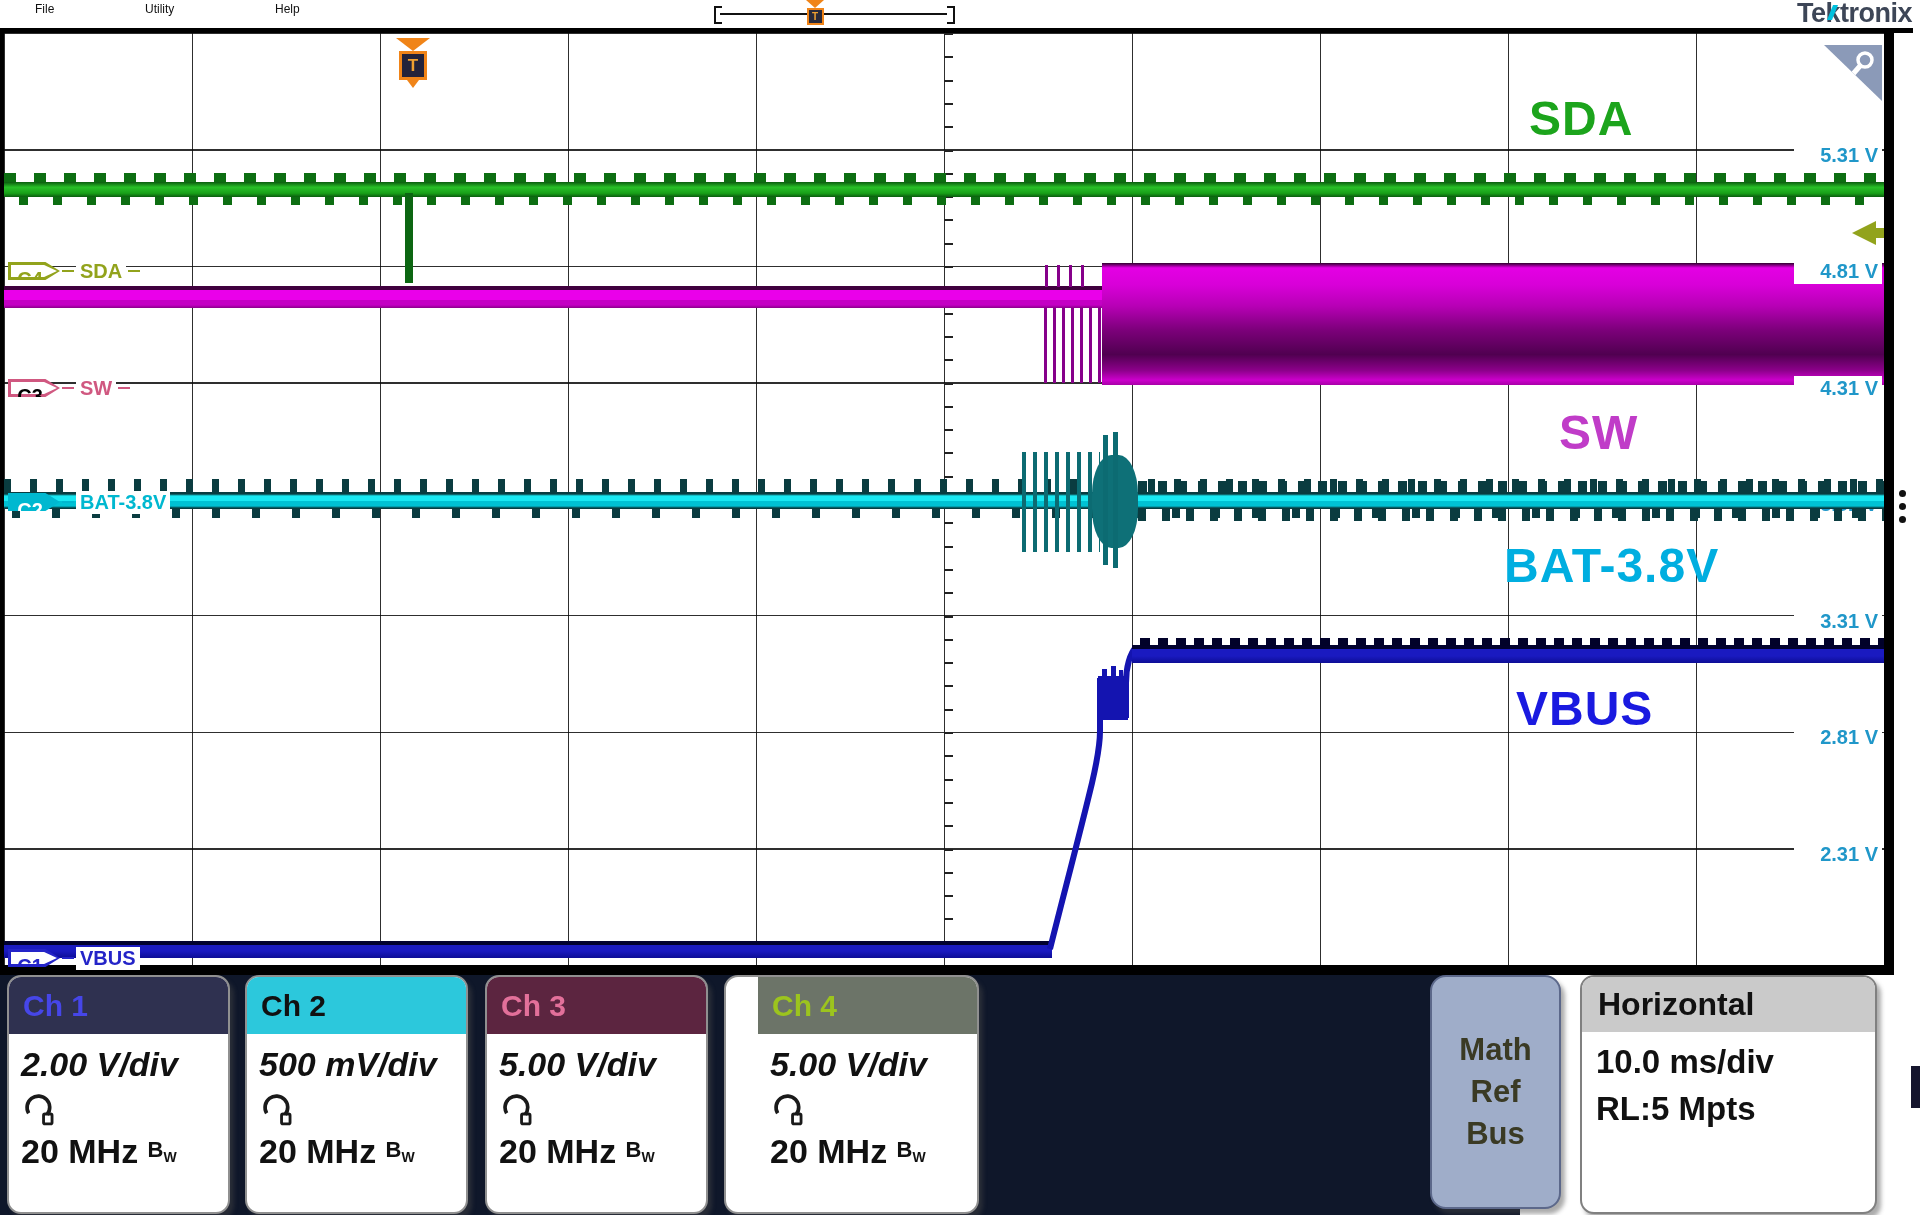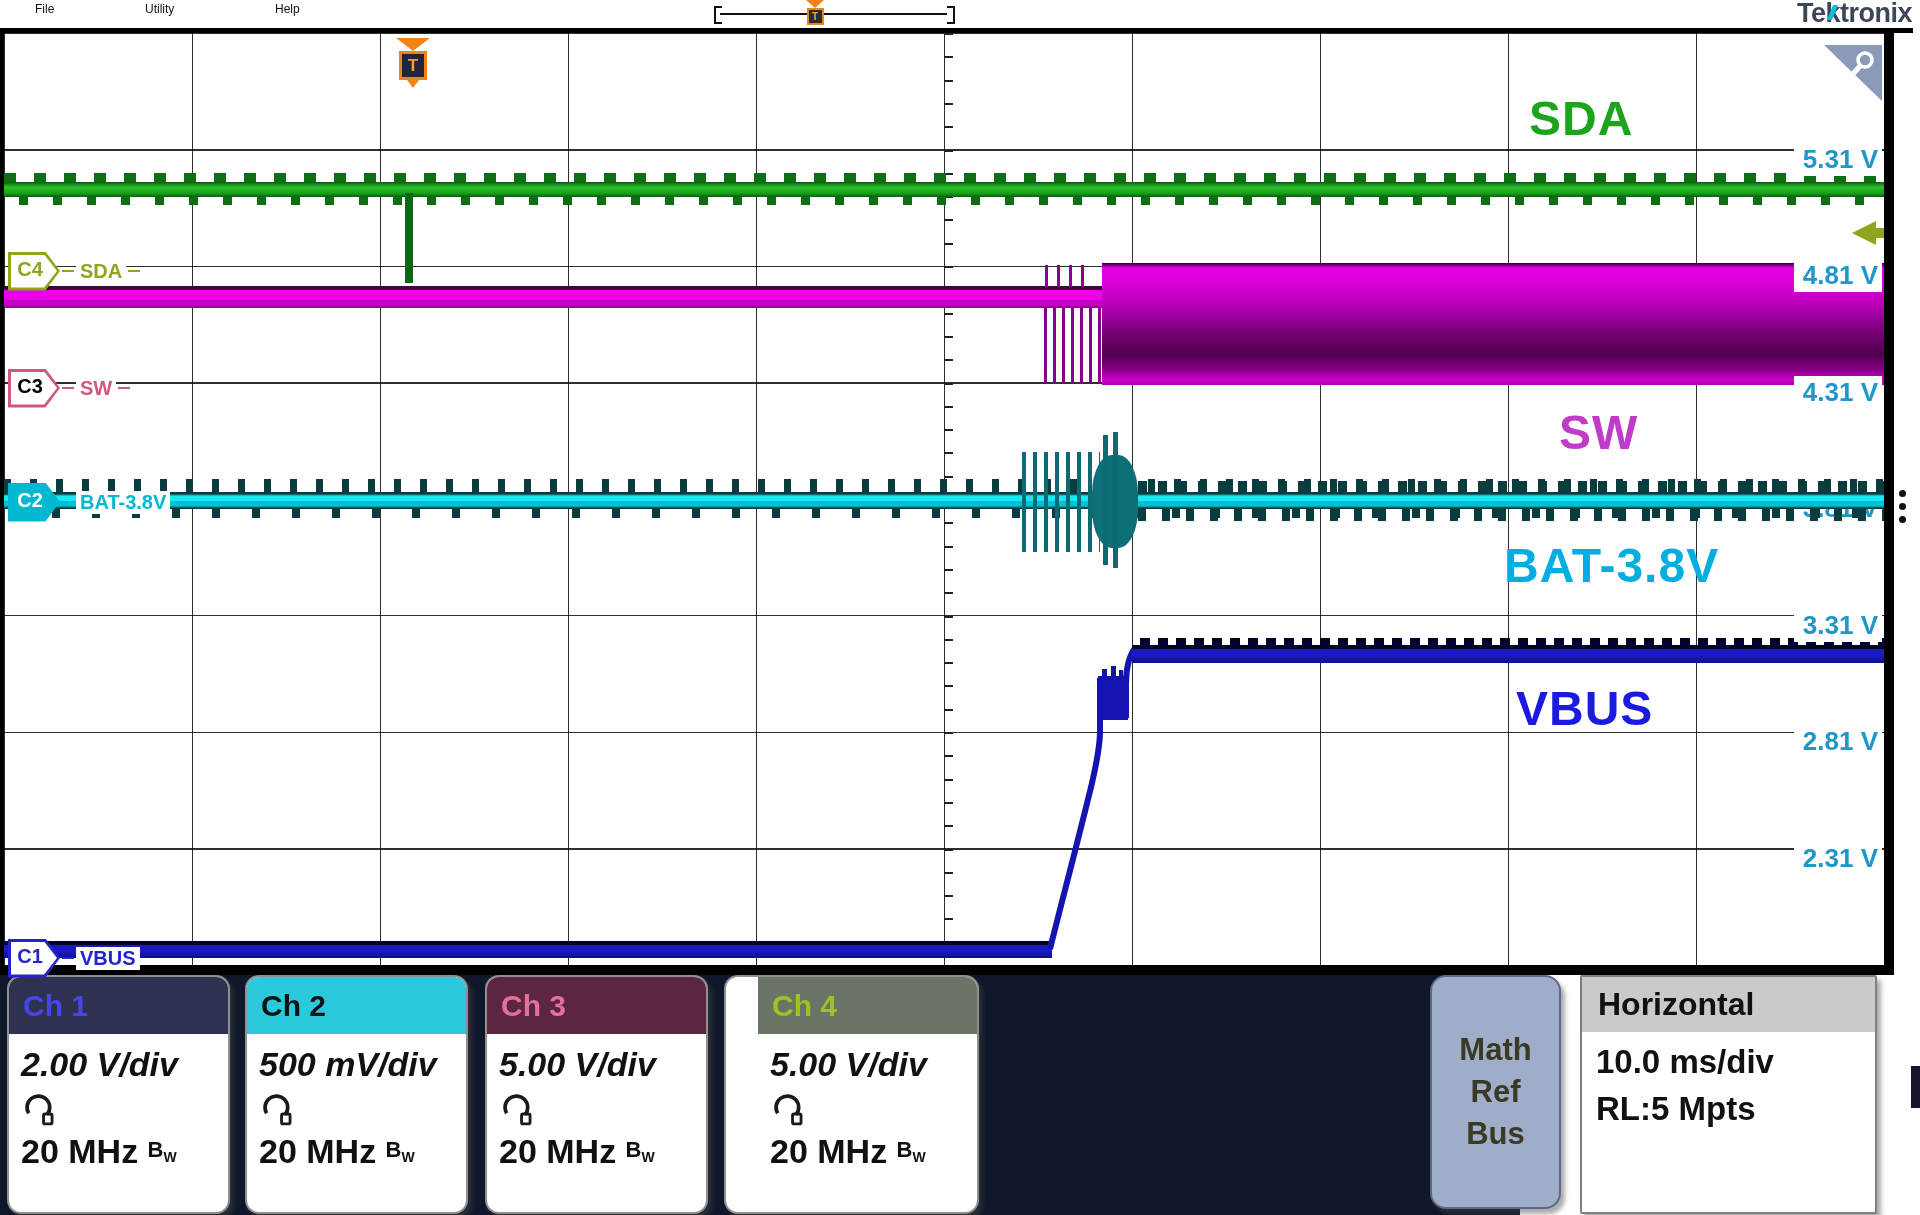--- a/index.html
+++ b/index.html
@@ -62,29 +62,29 @@
   .bat-post-bot{left:1134px;right:0;top:476px;height:12px;background:repeating-linear-gradient(90deg,#0a3c40 0 8px,transparent 8px 24px);}
   
   .vbus-base{left:0;top:908px;width:1048px;height:17px;background:linear-gradient(180deg,#01012e 0 4px,#1a1ac0 4px 10px,#0d0d96);}
   .vbus-top{left:1128px;right:0;top:612px;height:18px;background:linear-gradient(180deg,#01012e 0 4px,#1a1ac0 4px 11px,#0d0d96);}
   .vbus-top-noise{left:1136px;right:0;top:605px;height:8px;background:repeating-linear-gradient(90deg,#01012a 0 10px,transparent 10px 18px);}
   .vbus-svg{left:0;top:0;width:1880px;height:932px;}
 
   
   .zlow{z-index:2;} .zlab{z-index:3;} .zbat{z-index:4;} .ztop{z-index:5;}
   .vlabel{position:absolute;right:2px;width:80px;text-align:right;background:#fff;color:#2097c9;
-          font-size:26px;font-weight:bold;padding:1px 4px;}
+          font-size:20px;font-weight:bold;padding:1px 4px;}
   .big-name{position:absolute;font-weight:bold;font-size:48px;letter-spacing:1px;}
   .name-sda{left:1525px;top:58px;color:#1ca41c;}
   .name-sw{left:1555px;top:372px;color:#c03cc8;}
   .name-bat{left:1500px;top:505px;color:#00aee0;}
   .name-vbus{left:1512px;top:648px;color:#1a1ae0;}
 
   .chan-mark{position:absolute;display:flex;align-items:center;height:34px;}
-  .pent{position:relative;width:52px;height:39px;clip-path:polygon(0 0,72% 0,100% 50%,72% 100%,0 100%);}
+  .pent{position:relative;width:52px;height:18px;clip-path:polygon(0 0,72% 0,100% 50%,72% 100%,0 100%);}
   .pent .inner{position:absolute;left:3px;top:3px;right:3px;bottom:3px;background:#fff;
                clip-path:polygon(0 0,72% 0,100% 50%,72% 100%,0 100%);}
   .pent .txt{position:absolute;left:0;top:0;width:44px;height:34px;line-height:34px;text-align:center;
              font-size:20px;font-weight:bold;}
   .mark-dash{width:12px;height:2px;margin:0 2px;}
   .mark-label{font-size:20px;font-weight:bold;background:#fff;padding:0 4px;}
 
   .trig-marker{position:absolute;left:392px;top:5px;width:34px;display:flex;flex-direction:column;align-items:center;}
   .trig-tri{width:0;height:0;border-left:17px solid transparent;border-right:17px solid transparent;border-top:13px solid #f08418;}
   .trig-box{width:22px;height:23px;background:#23233a;border:3px solid #f08418;color:#f0a030;
@@ -113,21 +113,21 @@
   .probe-ico{display:block;margin:6px 0 2px 2px;}
   .badge-bw{font-size:34px;font-weight:bold;line-height:44px;}
   .bw-badge{font-size:22px;font-weight:bold;vertical-align:6px;}
   .bw-badge sub{font-size:14px;}
 
   .math-btn{position:absolute;left:1430px;top:0;width:127px;height:230px;background:#9fadc9;border:2px solid #5c688a;
             border-radius:16px;display:flex;flex-direction:column;align-items:center;justify-content:center;
             box-shadow:4px 5px 4px rgba(70,70,70,.45);}
   .math-btn div{font-size:31px;font-weight:bold;color:#3a3a24;line-height:42px;}
   .horiz{position:absolute;left:1580px;top:0;width:293px;height:235px;background:#fff;border:2px solid #808080;
-         border-radius:2px;overflow:hidden;box-shadow:4px 5px 4px rgba(70,70,70,.45);}
+         border-radius:14px;overflow:hidden;box-shadow:4px 5px 4px rgba(70,70,70,.45);}
   .horiz-hdr{height:55px;background:#cacaca;font-size:32px;font-weight:bold;color:#111;line-height:55px;padding-left:16px;}
   .horiz-body{padding:6px 0 0 14px;}
   .horiz-body div{font-size:33px;font-weight:bold;color:#111;line-height:47px;}
 </style>
 </head>
 <body>
 
 <div id="stage">
 
   <div class="menubar">

